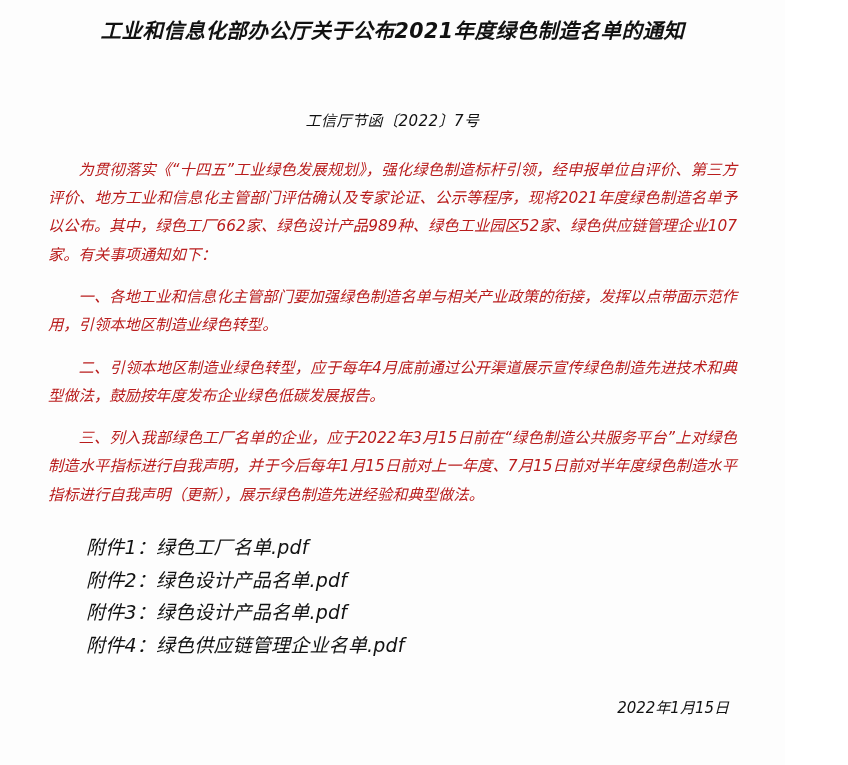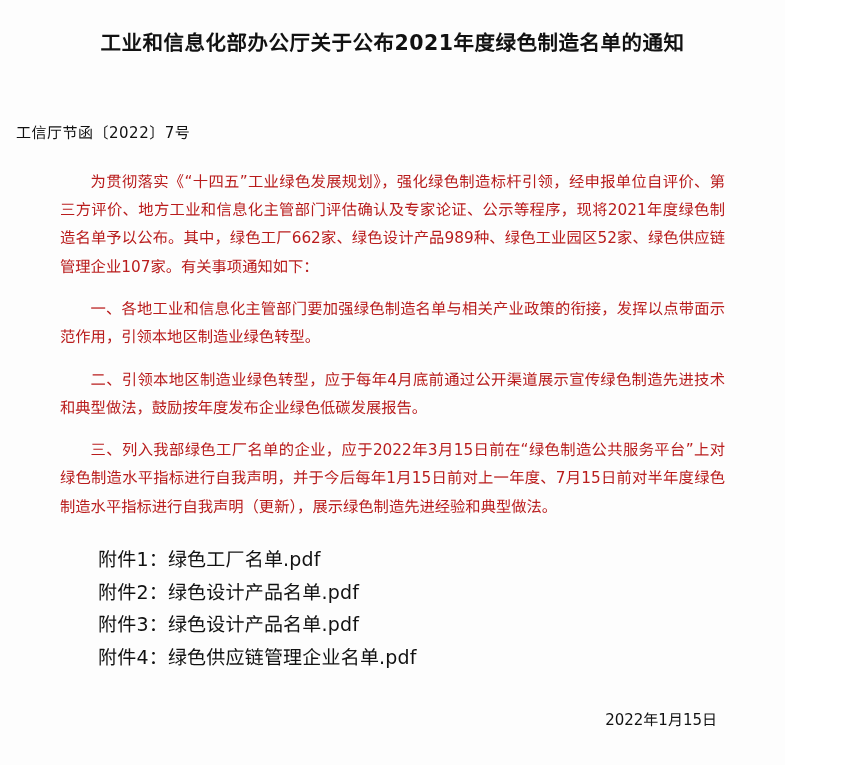--- a/index.html
+++ b/index.html
@@ -12,34 +12,35 @@
     background: #ffffff;
     font-family: "DejaVu Sans", "Liberation Sans", sans-serif;
     color: #000000;
     overflow: hidden;
   }
   .page {
     position: relative;
     width: 785px;
     height: 765px;
     box-sizing: border-box;
-    padding: 16px;
+    padding: 4px;
     background: #fdfdfd;
+    font-style: italic;
   }
   .doc-title {
     text-align: center;
     font-size: 20.5px;
     font-weight: bold;
     letter-spacing: 0.5px;
     padding: 12px 40px 0 40px;
     line-height: 1.5;
     color: #111;
   }
   .doc-number {
-    text-align: left;
+    text-align: center;
     font-size: 15px;
     margin-top: 62px;
     color: #111;
     letter-spacing: 0.5px;
   }
   .body-block {
     padding: 0 44px 0 44px;
     margin-top: 26px;
   }
   .para {

